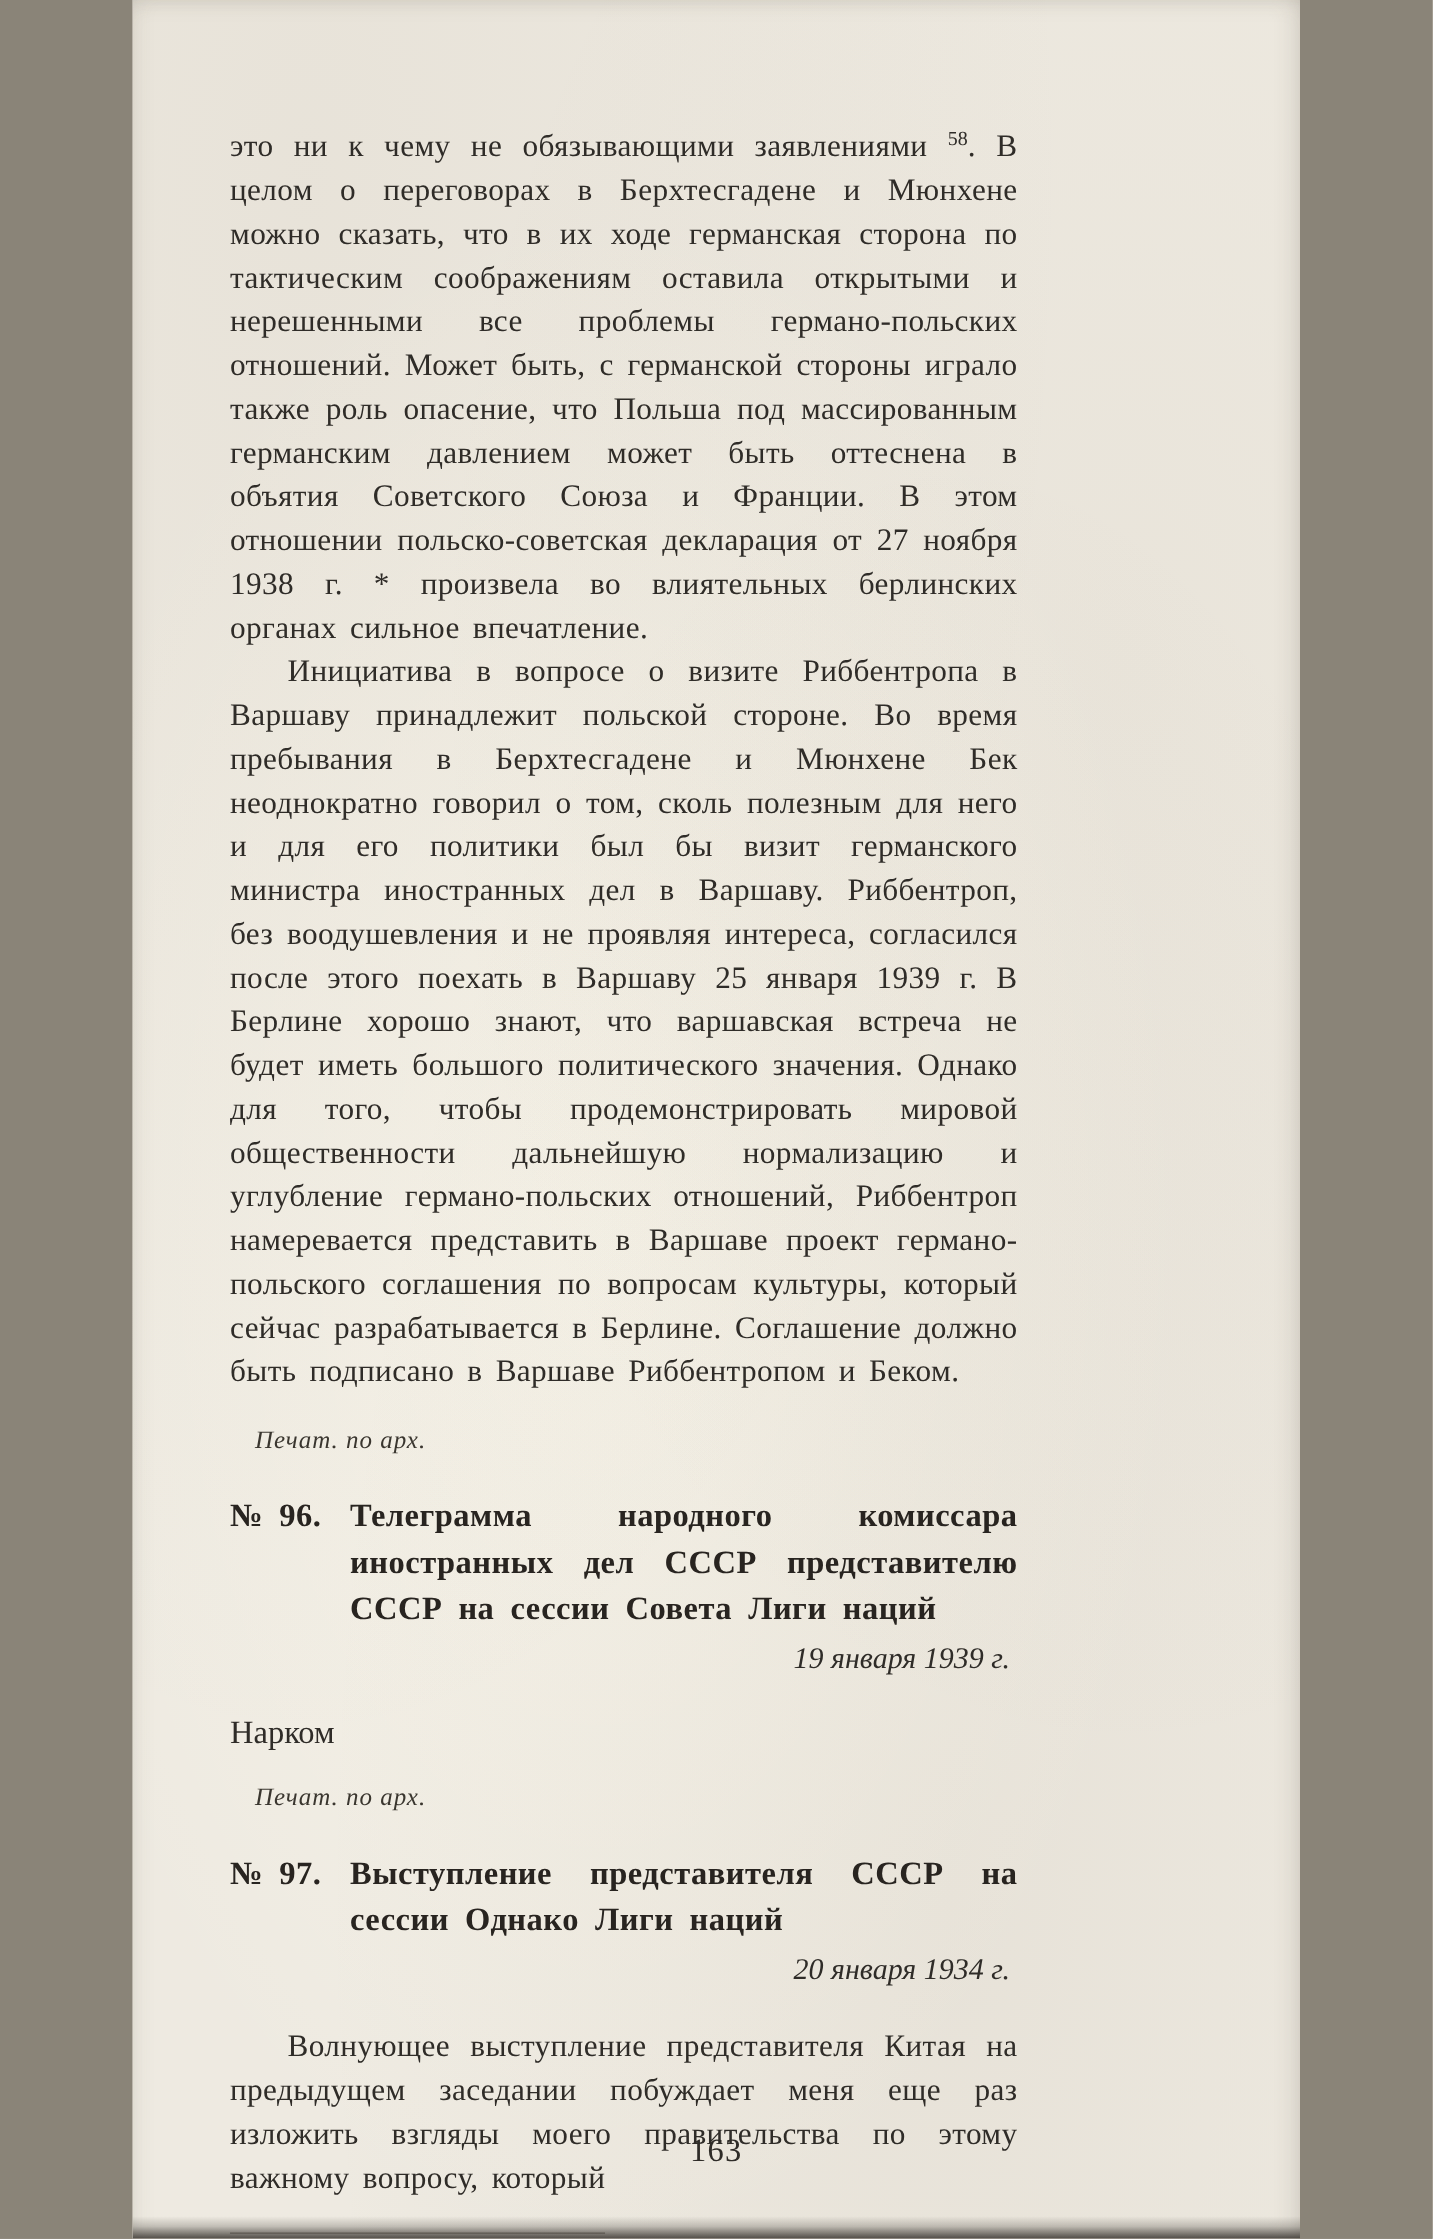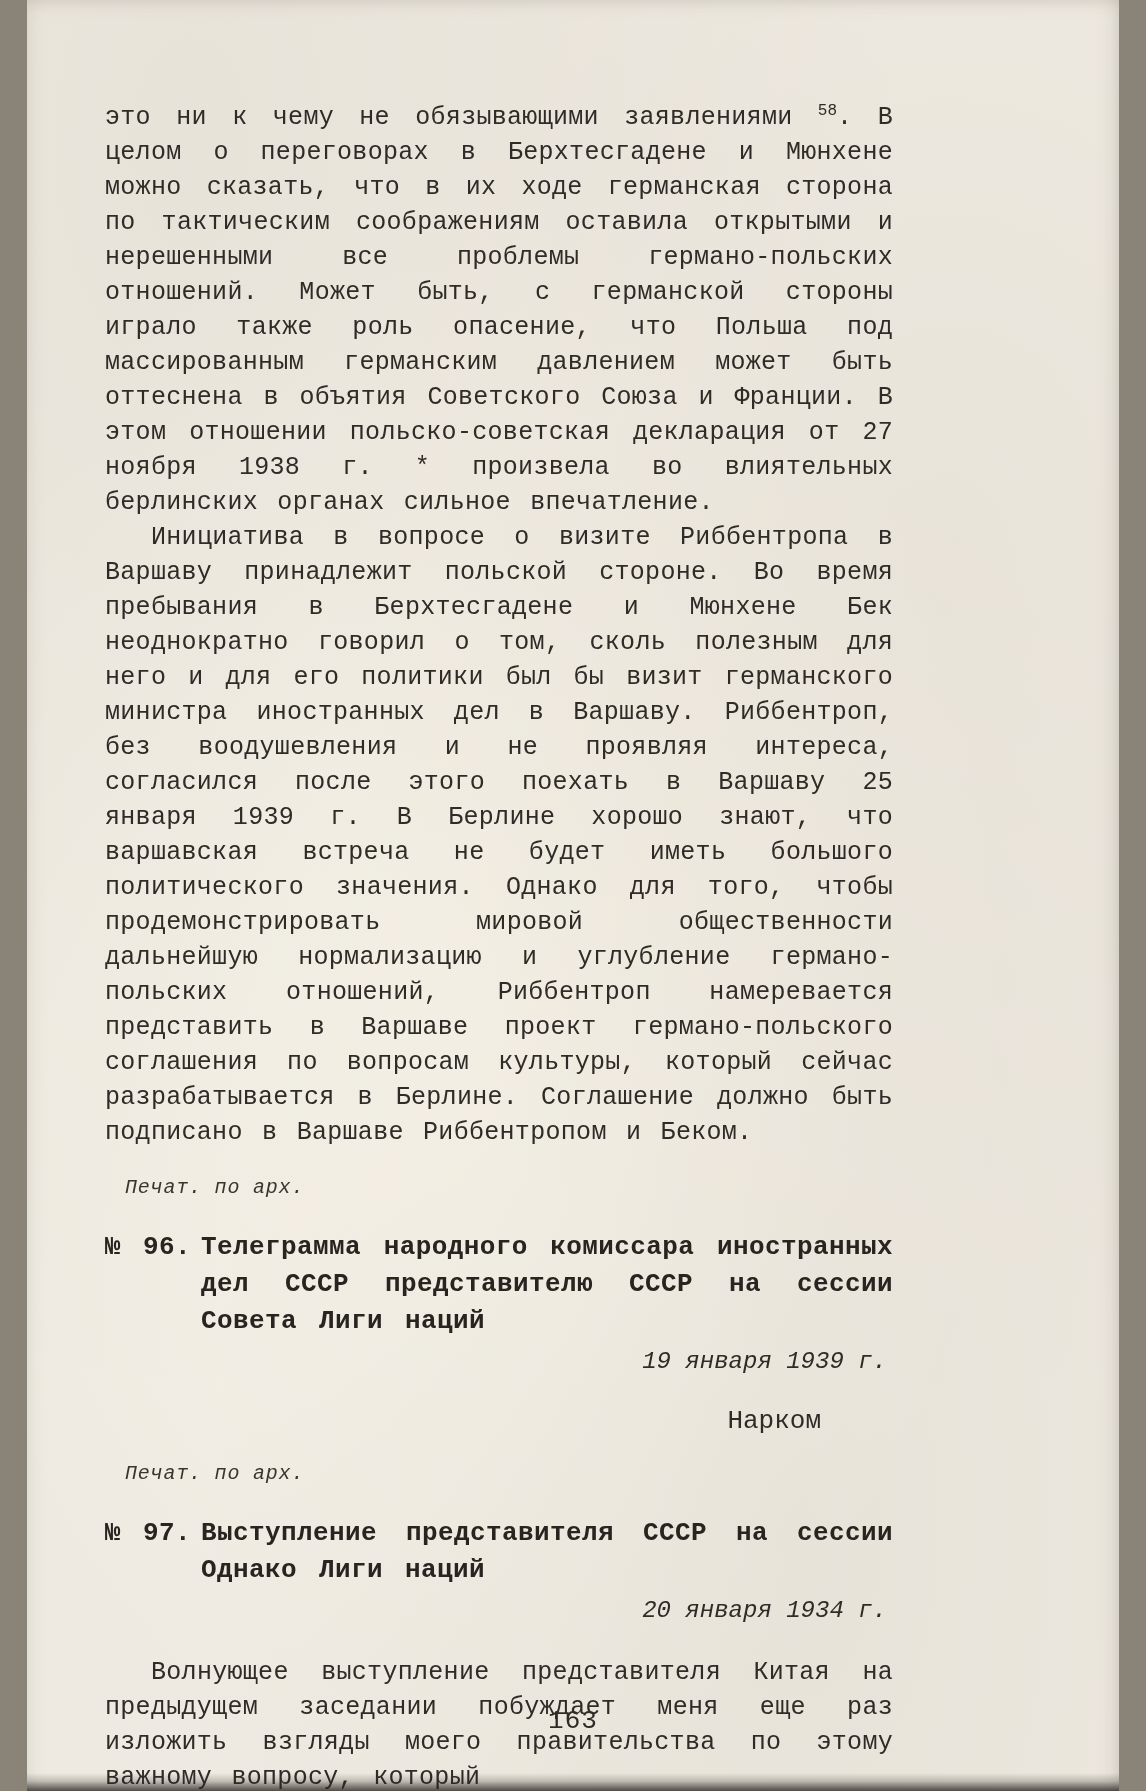--- a/index.html
+++ b/index.html
@@ -2,35 +2,35 @@
 <html><head>
 <meta charset="utf-8">
 <style>
   html, body {
     margin: 0;
     padding: 0;
     background: #8a8478;
   }
   .page {
     position: relative;
-    width: 1092px;
+    width: 934px;
     height: 1791px;
     margin: 0 auto;
     background-color: #eeeae1;
     background-image:
       radial-gradient(ellipse at 15% 8%, rgba(130,110,85,0.06), transparent 55%),
       radial-gradient(ellipse at 85% 30%, rgba(140,120,90,0.05), transparent 50%),
       radial-gradient(ellipse at 70% 85%, rgba(120,100,75,0.06), transparent 55%),
       radial-gradient(ellipse at 40% 55%, rgba(255,252,240,0.5), transparent 60%);
     box-shadow:
       inset -10px 0 24px -14px rgba(80,70,58,0.30),
       inset 10px 0 24px -16px rgba(80,70,58,0.18),
       inset 0 10px 24px -16px rgba(80,70,58,0.18);
     overflow: hidden;
-    font-family: Liberation Mono, monospace;
+    font-family: Liberation Serif, serif;
     color: #2f2c28;
   }
   .content {
     padding: 100px 226px 0 78px; 
   }
   p { margin: 0; }
   .body-text {
     font-size: 25px;
     line-height: 35px;
     text-align: justify;
@@ -73,21 +73,20 @@
   .doc-date {
     text-align: right;
     font-style: italic;
     font-size: 24px;
     line-height: 32px;
     padding-right: 6px;
     margin-top: 6px;
     margin-bottom: 28px;
   }
   .signature {
-    text-align: right;
     font-size: 26px;
     padding-right: 72px;
   }
   .footnote-block {
     margin-top: 26px;
   }
   .footnote-rule {
     width: 300px;
     border-top: 1px solid rgba(90,82,70,0.55);
     margin: 0 0 6px 0;

